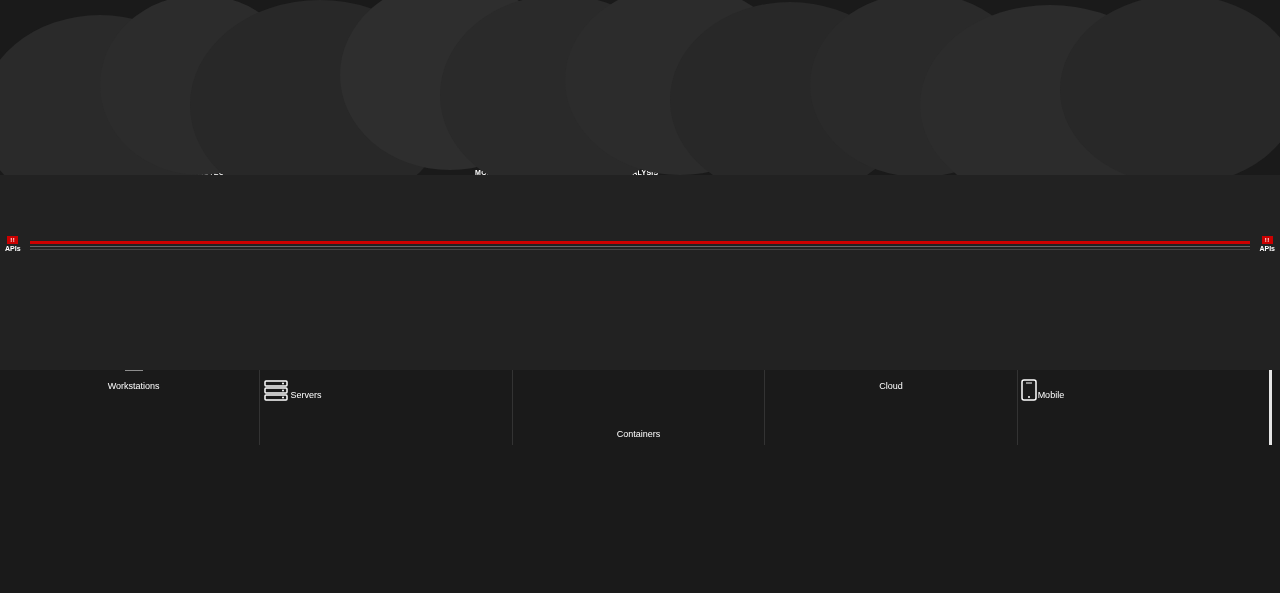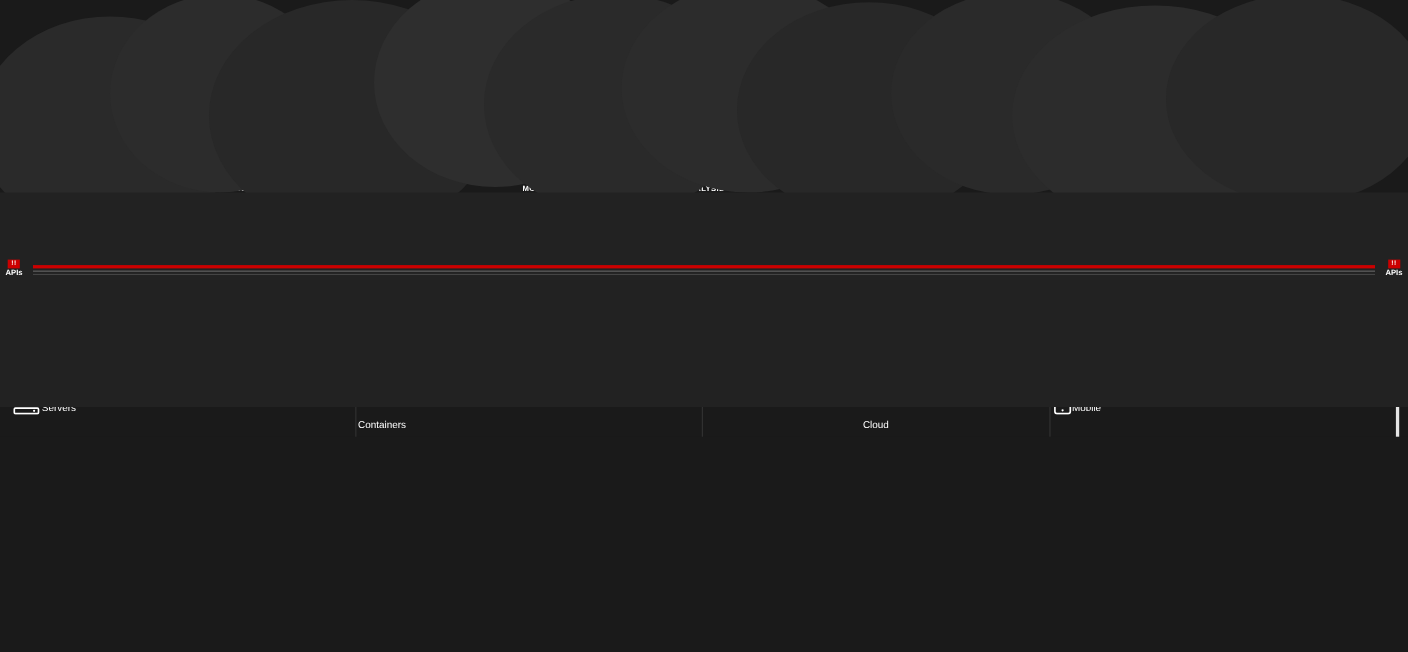--- a/index.html
+++ b/index.html
@@ -236,37 +236,47 @@
     <span style="color:white;font-size:14px;">⛓</span>
     <span style="color:white;font-size:10px;font-weight:700;letter-spacing:2px;">HUMIO</span>
   </div>
 
   <div style="background:white;margin:0 8px 4px 8px;padding:5px;text-align:center;">
     <span style="color:#cc0000;font-size:10px;font-weight:700;letter-spacing:2px;text-transform:uppercase;">LIGHTWEIGHT AGENT</span>
   </div>
 
   <div style="display:flex;width:100%;padding:0 8px;border-top:1px solid #333;background:#1a1a1a;">
 
+    <div style="flex:1;display:flex;flex-direction:column;align-items:center;padding:6px 2px;border-right:1px solid #333;cursor:pointer;">
+      <div style="font-size:22px;color:white;margin-bottom:3px;">
+        <svg width="28" height="22" viewBox="0 0 28 22" fill="none" xmlns="http://www.w3.org/2000/svg">
+          <rect x="2" y="1" width="24" height="16" rx="1" stroke="white" stroke-width="1.5" fill="none"></rect>
+          <rect x="8" y="17" width="12" height="2" fill="white"></rect>
+          <rect x="5" y="19" width="18" height="1.5" fill="white"></rect>
+        </svg>
+      </div>
+      <span style="color:white;font-size:9px;text-align:center;">Workstations</span>
+    </div>
 
     <div style="flex:1;display:flex;flex-direction:row;align-items:center;padding:6px 2px;border-right:1px solid #333;cursor:pointer;">
       <div style="font-size:22px;color:white;margin-bottom:3px;">
         <svg width="28" height="22" viewBox="0 0 28 22" fill="none" xmlns="http://www.w3.org/2000/svg">
           <rect x="3" y="2" width="22" height="5" rx="1" stroke="white" stroke-width="1.5" fill="none"></rect>
           <rect x="3" y="9" width="22" height="5" rx="1" stroke="white" stroke-width="1.5" fill="none"></rect>
           <rect x="3" y="16" width="22" height="5" rx="1" stroke="white" stroke-width="1.5" fill="none"></rect>
           <circle cx="21" cy="4.5" r="1" fill="white"></circle>
           <circle cx="21" cy="11.5" r="1" fill="white"></circle>
           <circle cx="21" cy="18.5" r="1" fill="white"></circle>
         </svg>
       </div>
       <span style="color:white;font-size:9px;text-align:center;">Servers</span>
     </div>
 
 
-    <div style="flex:1;display:flex;flex-direction:column;align-items:flex-start;padding:6px 2px;border-right:1px solid #333;cursor:pointer;">
+    <div style="flex:1;display:flex;flex-direction:column;align-items:center;padding:6px 2px;border-right:1px solid #333;cursor:pointer;gap:48px;">
       <div style="font-size:22px;color:white;margin-bottom:3px;">
         <svg width="28" height="22" viewBox="0 0 28 22" fill="none" xmlns="http://www.w3.org/2000/svg">
           <ellipse cx="14" cy="5" rx="10" ry="3" stroke="white" stroke-width="1.5" fill="none"></ellipse>
           <line x1="4" y1="5" x2="4" y2="15" stroke="white" stroke-width="1.5"></line>
           <line x1="24" y1="5" x2="24" y2="15" stroke="white" stroke-width="1.5"></line>
           <ellipse cx="14" cy="15" rx="10" ry="3" stroke="white" stroke-width="1.5" fill="none"></ellipse>
           <ellipse cx="14" cy="10" rx="10" ry="3" stroke="white" stroke-width="1" fill="none"></ellipse>
         </svg>
       </div>
       <span style="color:white;font-size:9px;text-align:center;">Containers</span>

